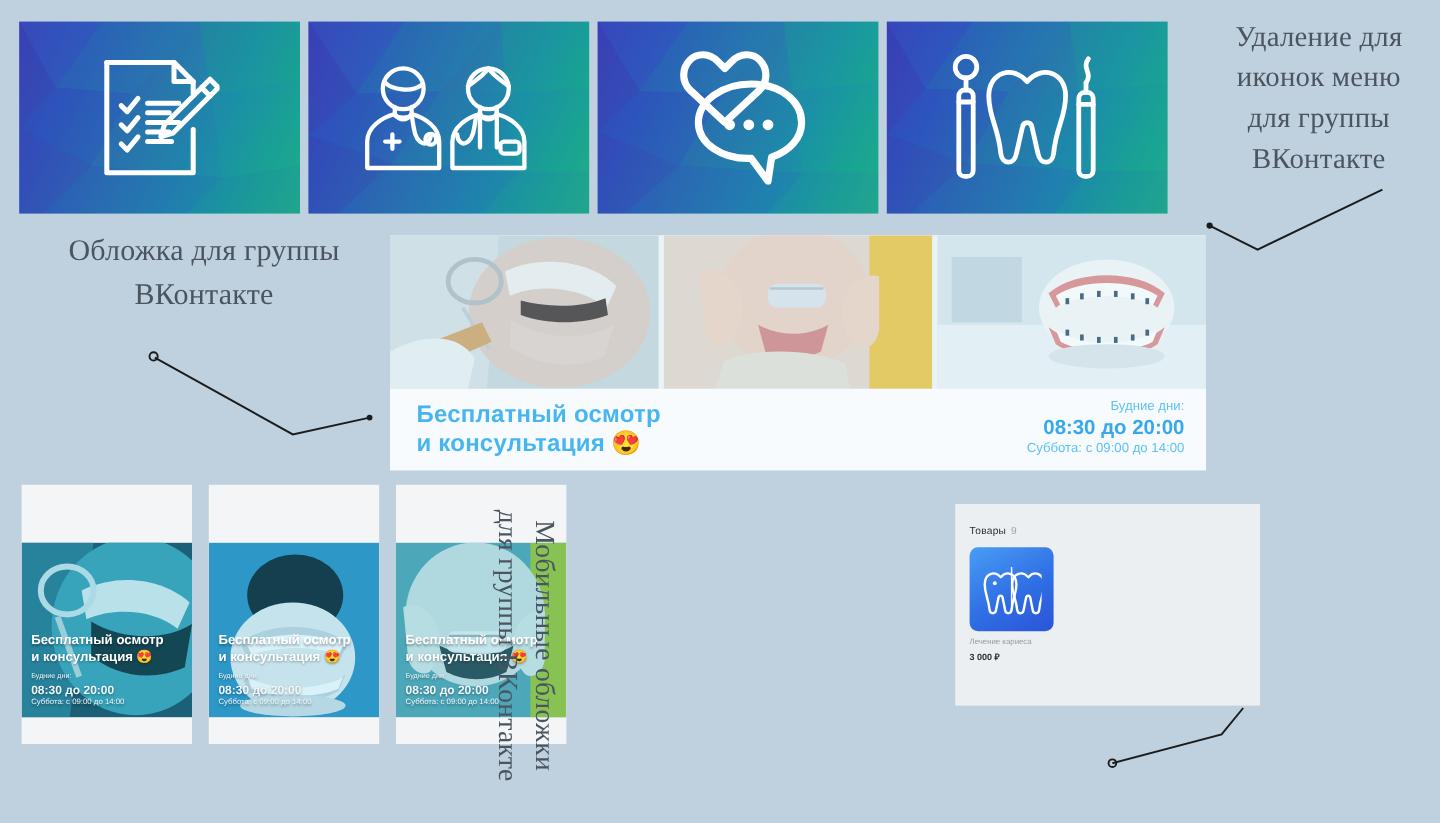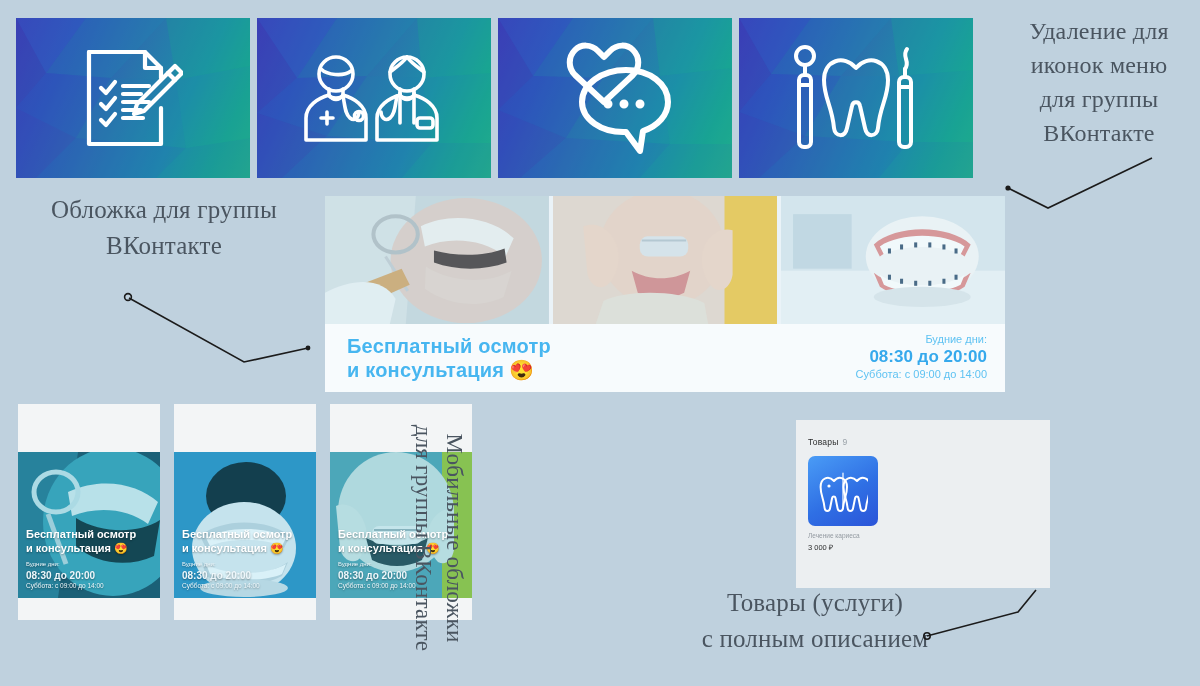--- a/index.html
+++ b/index.html
@@ -17,21 +17,21 @@
     position: absolute;
     font-family: "Liberation Serif", serif;
     color: #4a5560;
     font-size: 25px;
     line-height: 1.42;
     text-align: center;
     letter-spacing: .2px;
     white-space: pre-line;
   }
   #cap-icons { right: 6px; top: 14px; width: 190px; font-size: 24px; }
-  #cap-group { left: 4px; top: 192px; width: 320px; }
+  #cap-group { left: 10px; top: 192px; width: 320px; }
   #cap-mobile {
     left: 470px; top: 418px; width: 240px;
     transform: rotate(90deg); transform-origin: left top;
     text-align: center; font-size: 23px; line-height: 1.35;
   }
   #cap-goods { right: 175px; bottom: 30px; width: 420px; text-align: center; }
 
   .leader { position: absolute; overflow: visible; pointer-events: none; }
 
   
@@ -99,21 +99,21 @@
   .goods-title { font-size: 8.5px; color: #2c2d2e; letter-spacing: .2px; }
   .goods-title .cnt { color: #9aa2a9; margin-left: 4px; }
   .goods-grid { display: flex; gap: 9px; margin-top: 9px; }
   .good { width: 70px; }
   .good-tile {
     width: 70px; height: 70px; border-radius: 7px;
     background: linear-gradient(150deg,#4a9cf6 0%,#2f6fe4 55%,#2b54d8 100%);
     display: flex; align-items: center; justify-content: center;
   }
   .good-name { font-size: 6.5px; color: #939aa1; margin-top: 6px; line-height: 1.2; }
-  .good-price { font-size: 7.5px; color: #2c2d2e; font-weight: normal; margin-top: 2px; }
+  .good-price { font-size: 7.5px; color: #2c2d2e; font-weight: bold; margin-top: 2px; }
 
   
   .ph { position: absolute; inset: 0; }
 </style>
 </head>
 <body>
 
 <div class="stage">
 
   <div class="icon-row">
@@ -422,20 +422,18 @@
 ВКонтакте</div>
   <svg class="leader" style="left:118px;top:282px;width:200px;height:86px" viewBox="0 0 200 86">
     <polyline points="11,16 126,80 190,66" fill="none" stroke="#1b1b1b" stroke-width="1.6"></polyline>
     <circle cx="10" cy="15" r="3.4" fill="none" stroke="#1b1b1b" stroke-width="1.6"></circle>
     <circle cx="190" cy="66" r="2.4" fill="#1b1b1b"></circle>
   </svg>
 
   <div class="caption" id="cap-mobile">Мобильные обложки
 для группы ВКонтакте</div>
 
-  <div class="caption" id="cap-goods">Товары (услуги)
-с полным описанием</div>
   <svg class="leader" style="left:920px;top:586px;width:120px;height:58px" viewBox="0 0 120 58">
     <polyline points="7,50 98,26 116,4" fill="none" stroke="#1b1b1b" stroke-width="1.6"></polyline>
     <circle cx="7" cy="50" r="3.2" fill="none" stroke="#1b1b1b" stroke-width="1.6"></circle>
   </svg>
 
 </div>
 
 </body></html>

